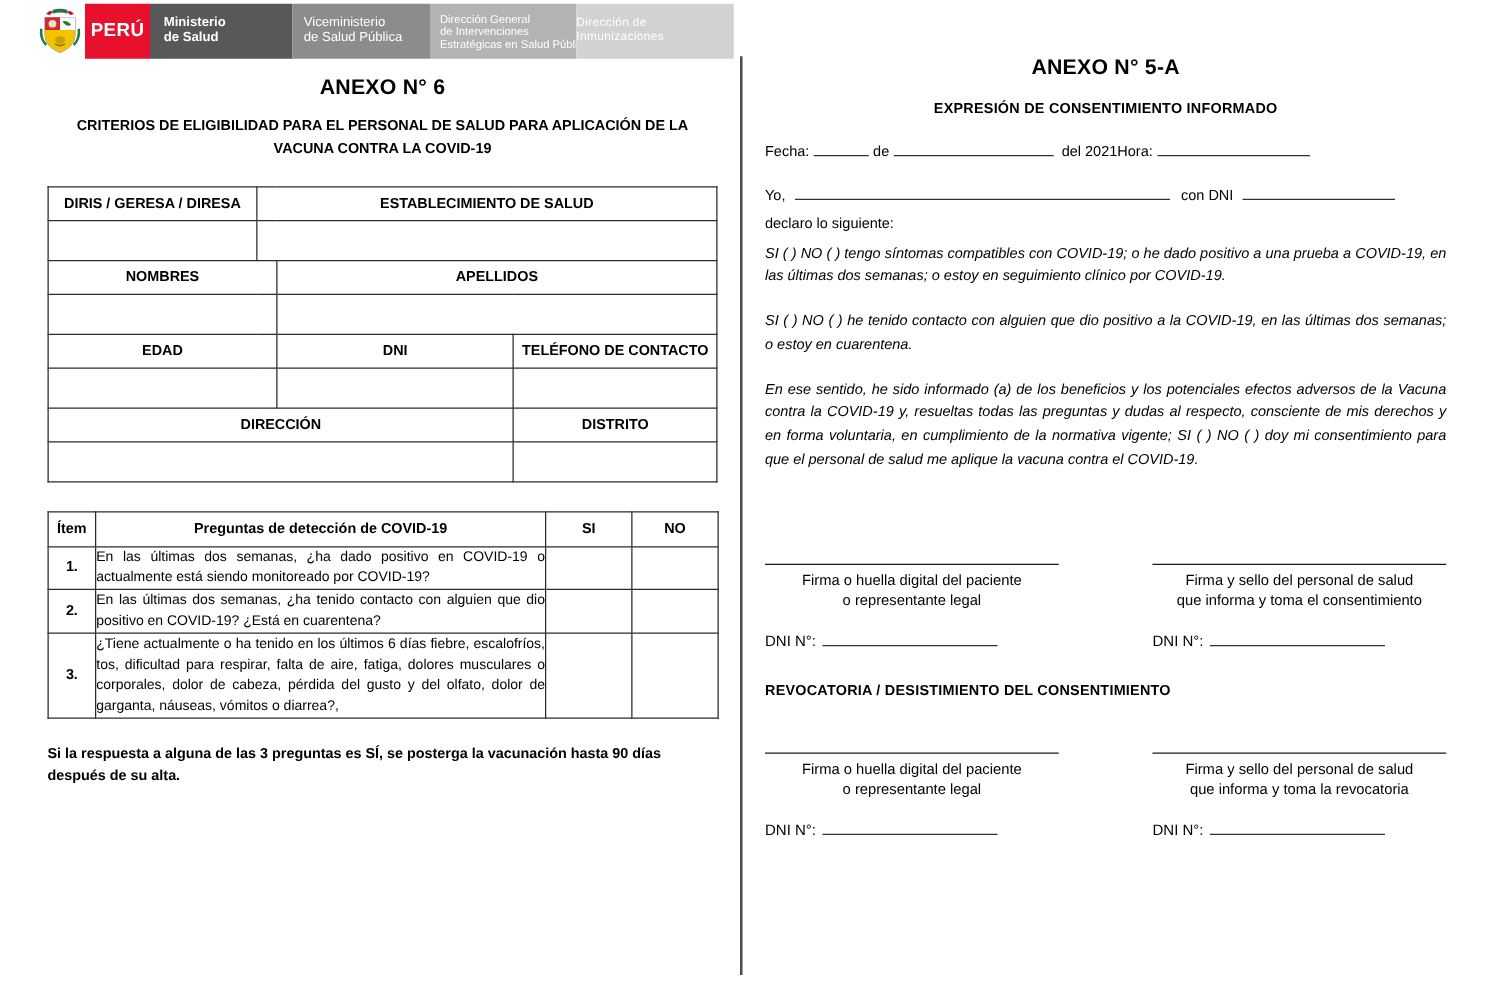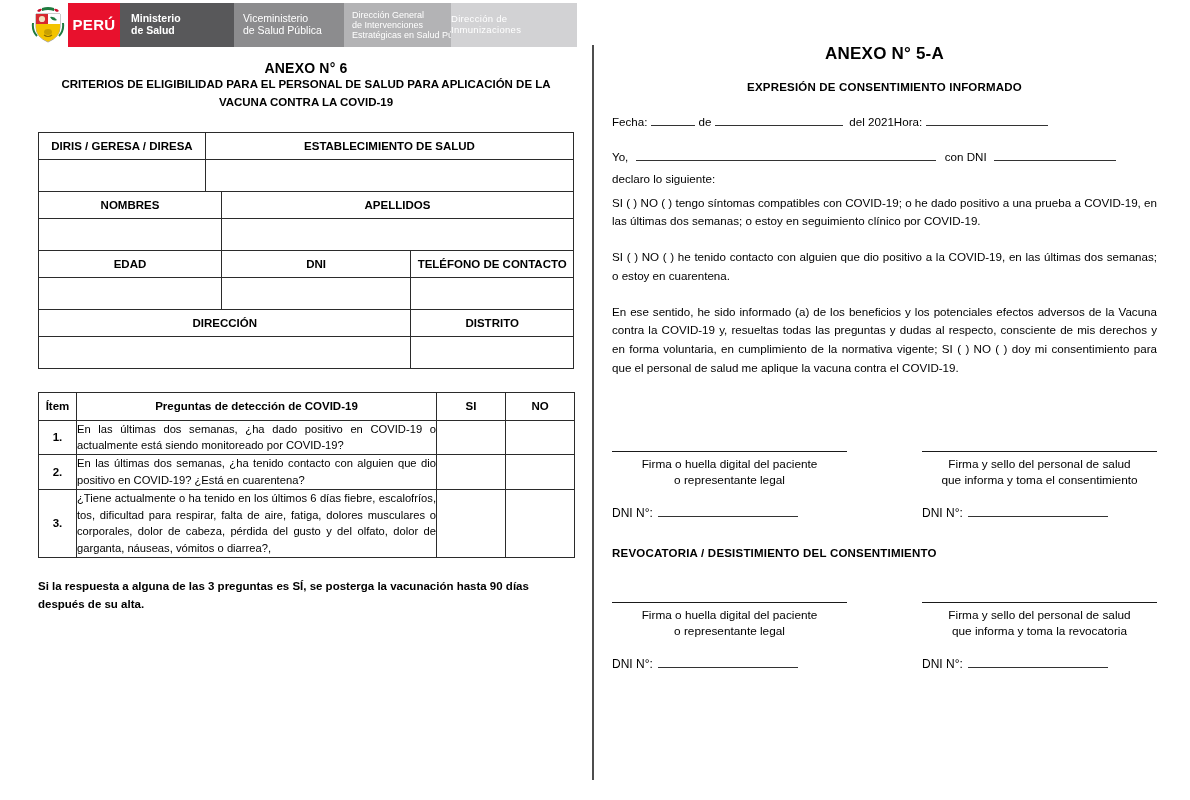--- a/index.html
+++ b/index.html
@@ -59,21 +59,21 @@
     font-weight: bold;
   }
   #seg-vice {
     background: #8c8c8e;
     width: 110px;
     padding-left: 9px;
     font-size: 10.5px;
   }
   #seg-dgiesp {
     background: #b3b3b5;
-    width: 107px;
+    width: 117px;
     padding-left: 8px;
     font-size: 9px;
   }
   #seg-inmun {
     background: #d2d2d4;
     width: 126px;
     font-size: 9.5px;
     letter-spacing: .3px;
   }
 
@@ -89,23 +89,24 @@
 
   
   #left-panel {
     position: absolute;
     left: 38px;
     top: 60px;
     width: 536px;
   }
   #anexo6-title {
     text-align: center;
-    font-size: 14px;
+    font-size: 17px;
     font-weight: bold;
     letter-spacing: .2px;
+    margin-bottom: 13px;
   }
   #anexo6-subtitle {
     text-align: center;
     font-size: 11.5px;
     font-weight: bold;
     line-height: 1.55;
     padding: 0 8px;
     margin-bottom: 20px;
   }
 
@@ -200,21 +201,21 @@
     font-size: 11.6px;
     margin-bottom: 20px;
   }
   .ul { border-bottom: 1.1px solid #333; display: inline-block; }
   .ul-xs { width: 44px; }
   .ul-sm { width: 128px; }
   .ul-md { width: 122px; }
   .ul-lg { width: 300px; }
   .gapr { margin-right: 4px; }
 
-  .para { margin-bottom: 17px; }
+  .para { margin-bottom: 17px; font-style: italic; }
   #yo-line { margin-bottom: 3px; }
   #declaro-line { margin-bottom: 5px; }
 
   
   .sig-row {
     display: flex;
     justify-content: space-between;
     width: 545px;
   }
   .sig-col { width: 235px; }

